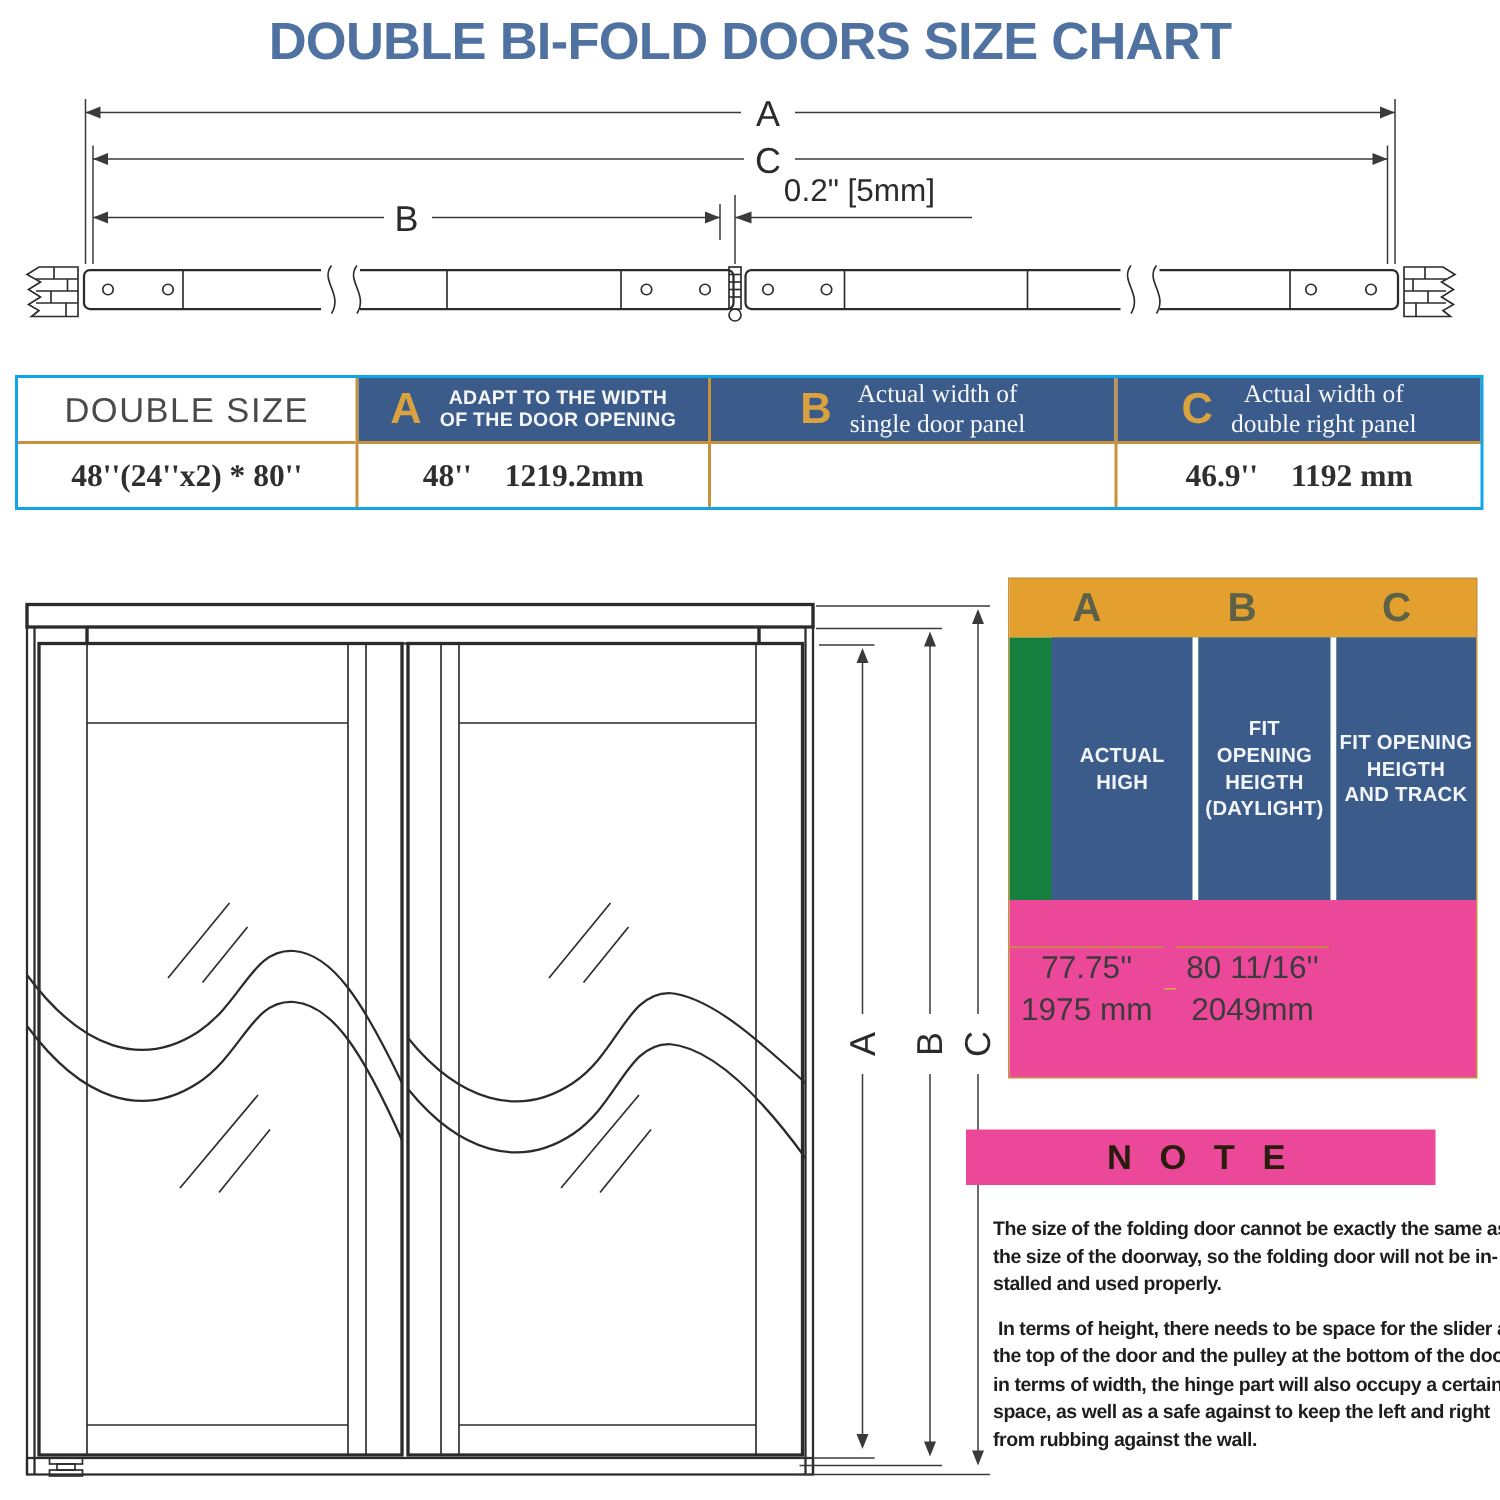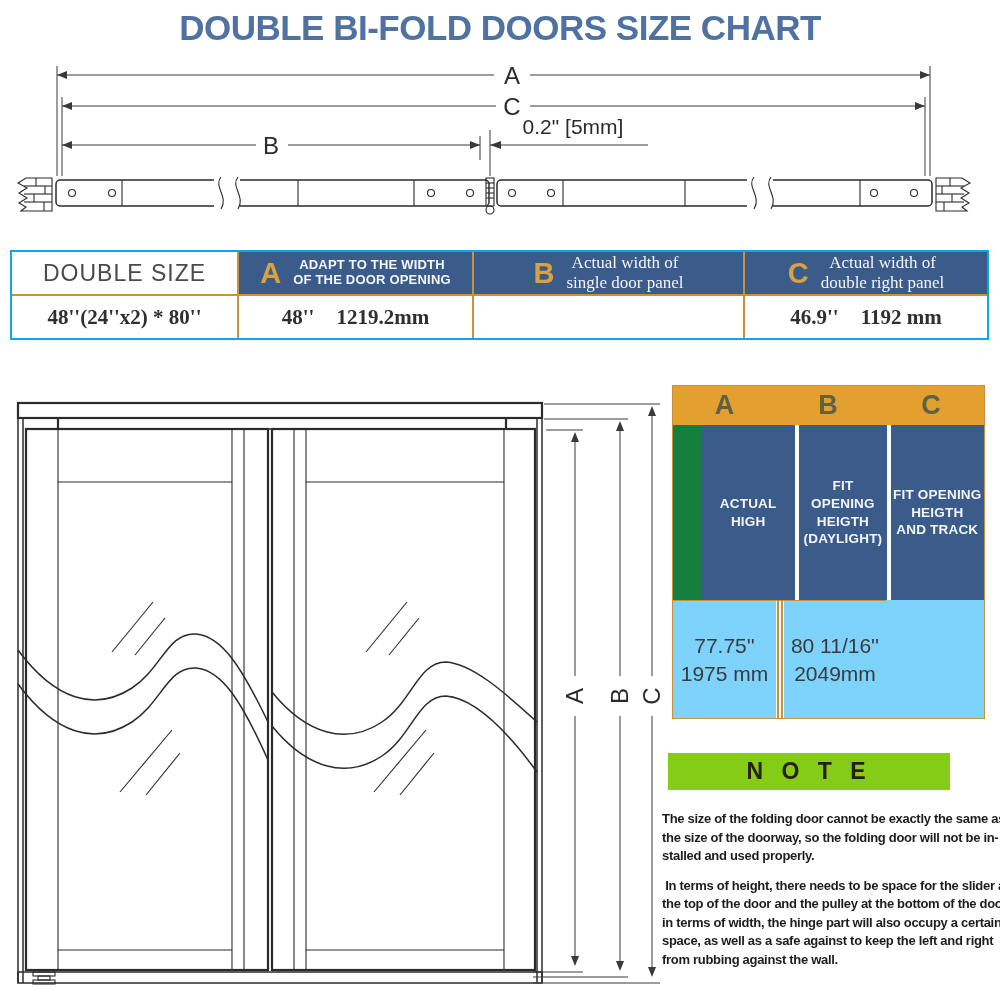--- a/index.html
+++ b/index.html
@@ -44,31 +44,31 @@
   #height-table{left:672px;top:385px;width:313px;box-sizing:border-box;
                 border:1.5px solid #c8913c;}
   #ht-header{height:39px;background:#e3a02f;display:flex;}
   .ht-letter-cell{display:flex;align-items:center;justify-content:center;
                   font-size:27px;font-weight:bold;color:#5c6147;}
   #ht-blue{display:flex;height:175px;background:#15803d;padding-left:28px;}
   .ht-blue-cell{background:#3b5c8b;color:#f2f5f9;display:flex;flex-direction:column;
                 align-items:center;justify-content:center;font-size:13.5px;font-weight:bold;
                 line-height:1.3;text-align:center;letter-spacing:0.2px;}
   .gap4{width:4px;background:#ffffff;}
-  #ht-values{display:flex;height:118px;background:#7dd3fc;}
+  #ht-values{display:flex;height:118px;background:#ec4899;align-items:center;}
   .ht-val-cell{box-sizing:border-box;border-top:1.5px solid #c8913c;
                display:flex;flex-direction:column;align-items:center;justify-content:center;
                font-size:21px;color:#3b3b3b;line-height:1.3;}
   .ht-vborder{width:4px;box-sizing:border-box;border-top:1.5px solid #c8913c;
               background:#ffffff;position:relative;}
   .ht-vborder:before{content:"";position:absolute;left:1px;top:0;bottom:0;width:1.5px;background:#c8913c;}
   .w-a{width:103px;} .w-b{width:96px;} .w-c{width:102px;}
 
   
-  #note-bar{left:668px;top:753px;width:282px;height:37px;background:#84cc16;
+  #note-bar{left:644px;top:753px;width:313px;height:37px;background:#ec4899;
             display:flex;align-items:center;justify-content:center;
             font-size:23px;font-weight:600;letter-spacing:6px;color:#2b1d0e;}
   #note-text{left:662px;top:810px;width:338px;color:#1d1d1d;font-weight:bold;
              font-size:13px;letter-spacing:-0.3px;}
   .note-line{white-space:pre;line-height:18.5px;}
   .note-p2{margin-top:11px;}
 </style>
 </head>
 <body>
 

